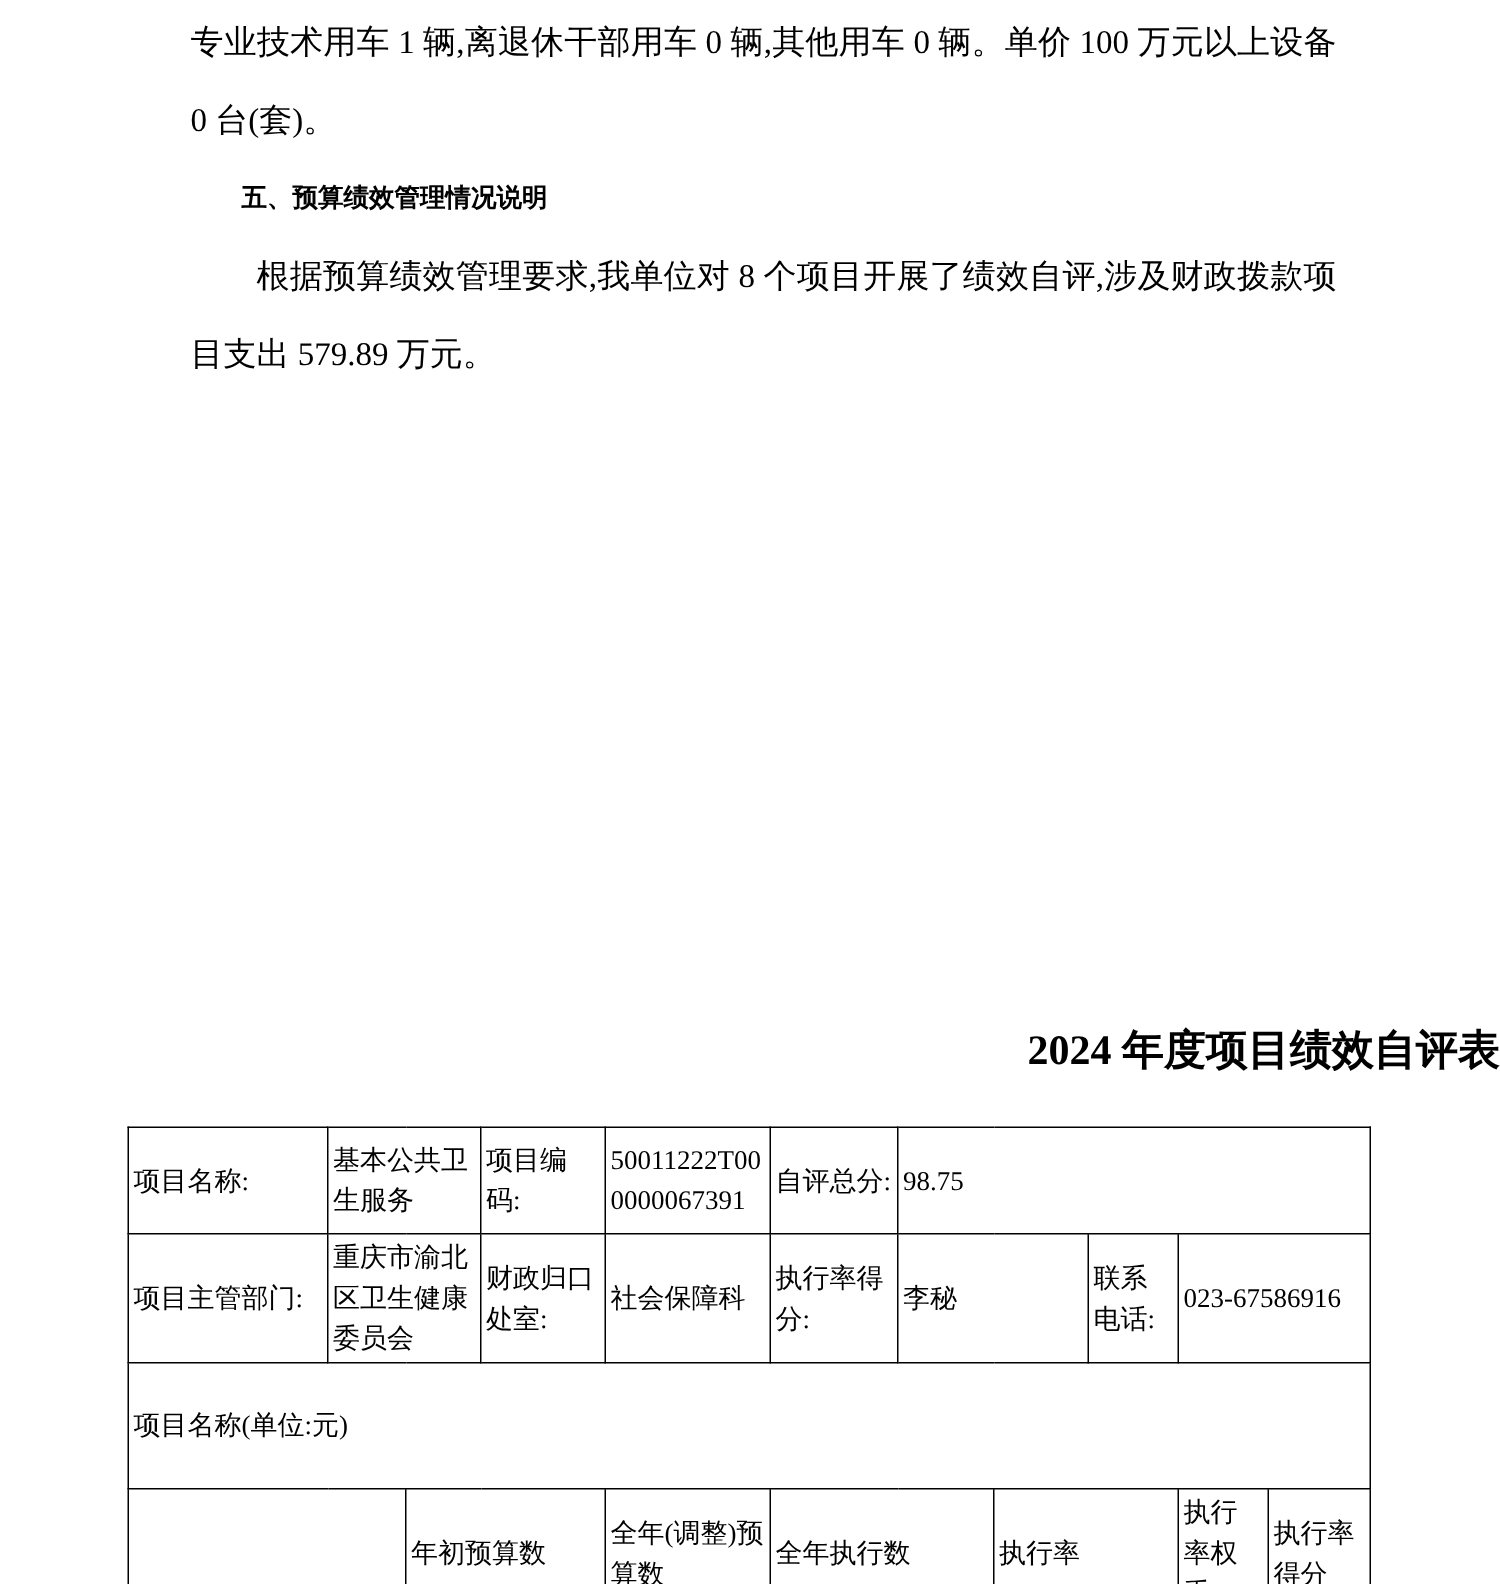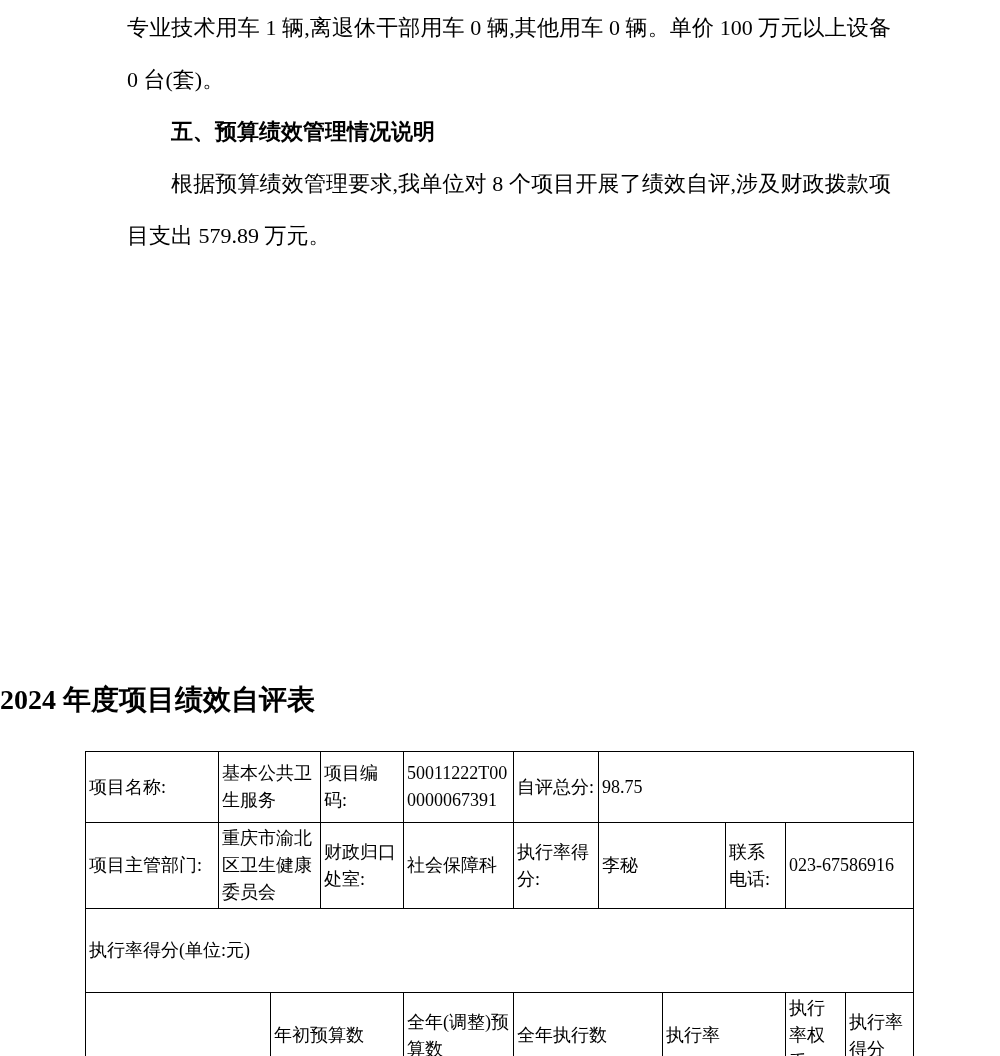--- a/index.html
+++ b/index.html
@@ -15,27 +15,27 @@
     font-size:22px;line-height:52px;
     text-align:justify;text-justify:inter-character;
   }
   .doc-text p{margin:0;}
   .para{text-indent:2em;}
   .para-cont{text-indent:0;}
   .sec-heading{text-indent:2em;}
   .sec-heading-bold{
     text-indent:2em;
     font-family:"Liberation Sans", sans-serif;
-    font-weight:bold;font-size:22px;
+    font-weight:bold;font-size:17px;
   }
   .sec-heading-kai{text-indent:2em;}
   
   .table-title{
     position:absolute;top:681px;left:0;width:1000px;
-    text-align:left;font-size:28px;font-weight:bold;
+    text-align:right;font-size:28px;font-weight:bold;
     font-family:"Liberation Serif", serif;
   }
   
   table.self-eval{
     position:absolute;left:85px;top:751px;
     width:828px;border-collapse:collapse;table-layout:fixed;
     font-size:18px;
   }
   table.self-eval td{
     border:1px solid #000;
@@ -91,21 +91,21 @@
     <td>项目主管部门:</td>
     <td colspan="2">重庆市渝北区卫生健康委员会</td>
     <td>财政归口处室:</td>
     <td>社会保障科</td>
     <td>执行率得分:</td>
     <td colspan="2">李秘</td>
     <td>联系电话:</td>
     <td colspan="2">023-67586916</td>
   </tr>
   <tr class="r3">
-    <td colspan="11" class="center">执行率得分(单位:元)</td>
+    <td colspan="11" class="center">项目名称(单位:元)</td>
   </tr>
   <tr class="r4">
     <td colspan="2" class="hdr"></td>
     <td colspan="2" class="hdr">年初预算数</td>
     <td class="hdr">全年(调整)预算数</td>
     <td colspan="2" class="hdr">全年执行数</td>
     <td colspan="2" class="hdr">执行率</td>
     <td class="hdr">执行率权重</td>
     <td class="hdr">执行率得分</td>
   </tr>

